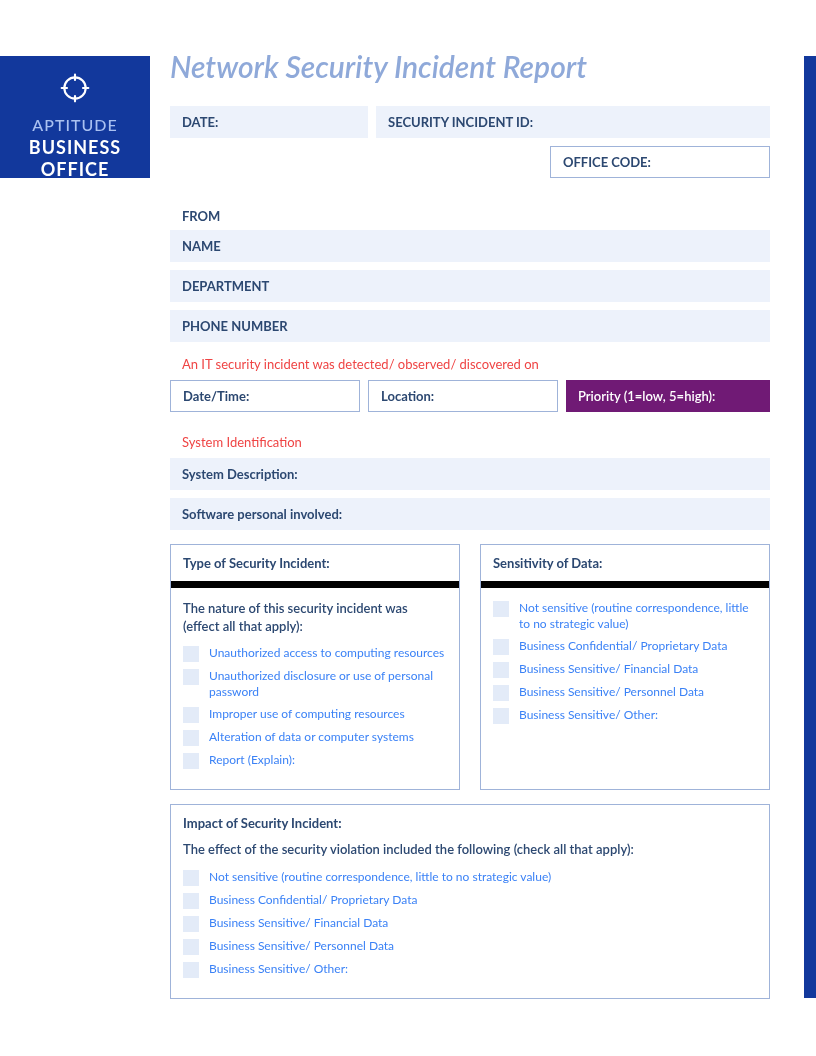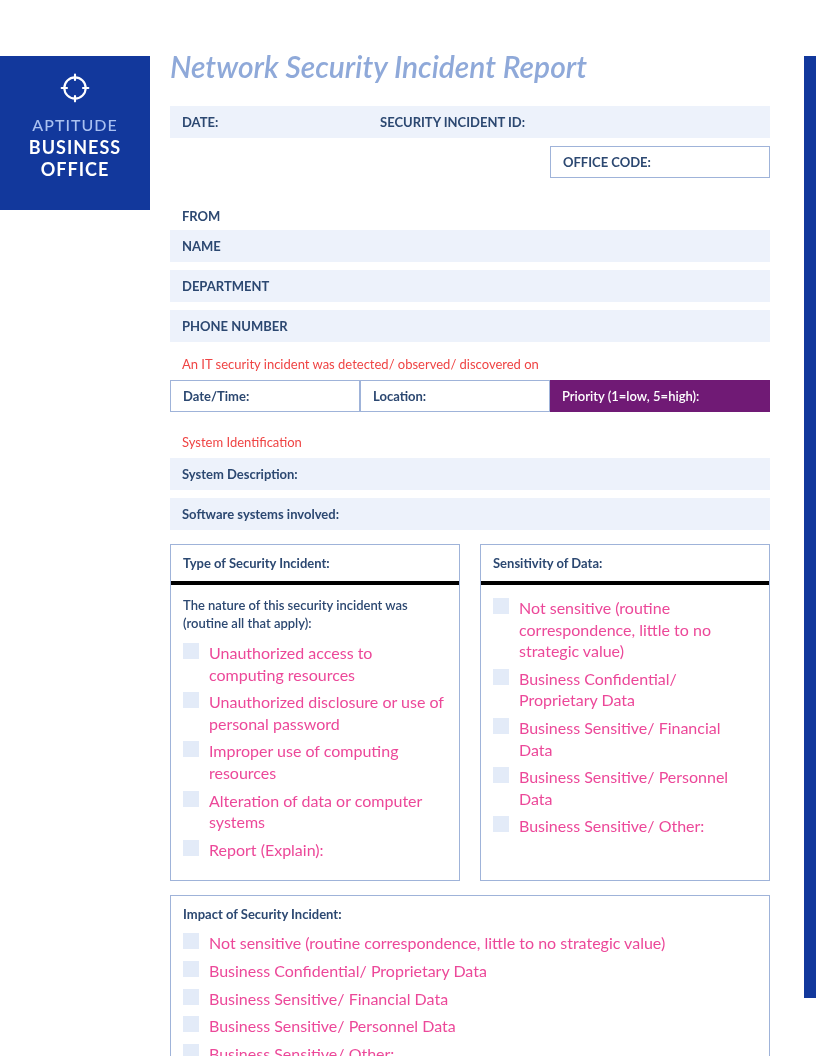--- a/index.html
+++ b/index.html
@@ -1,40 +1,40 @@
 <!DOCTYPE html>
 <html><head>
 <meta charset="utf-8">
 <style>
 *{box-sizing:border-box;margin:0;padding:0}
 body{font-family:"Segoe UI",Lato,Arial,sans-serif;background:#fff;color:#2c4871;width:816px;height:1056px;position:relative;overflow:hidden}
 .right-stripe{position:absolute;right:0;top:56px;width:12px;height:942px;background:#12389c}
-.badge{position:absolute;left:0;top:56px;width:150px;height:154px;background:#12389c;color:#fff;text-align:center;padding-top:16px}
+.badge{position:absolute;left:0;top:56px;width:150px;height:122px;background:#12389c;color:#fff;text-align:center;padding-top:16px}
 .badge svg{width:32px;height:32px;margin-bottom:8px}
 .badge .l1{font-size:16px;font-weight:500;letter-spacing:1px;color:#aac1f1}
 .badge .l2{font-size:18px;font-weight:700;letter-spacing:1px;margin-top:2px}
 .badge .l3{font-size:18px;font-weight:700;letter-spacing:1px}
 .content{position:absolute;left:170px;top:48px;width:600px}
 .title{font-size:30px;font-style:italic;font-weight:600;color:#8fa9d9;margin-bottom:22px}
-.row{display:flex;margin-bottom:8px}
+.row{display:flex;gap:8px;margin-bottom:8px}
 .field-light{background:#edf2fb;padding:8px 12px;font-size:13px;font-weight:700;color:#2c4871;flex:1}
 .field-outline{border:1px solid #9fb3d9;padding:7px 12px;font-size:13px;font-weight:700;color:#2c4871;flex:1}
 .field-blue{background:#701a75;color:#fff;padding:8px 12px;font-size:13px;font-weight:600;flex:1}
 .office-row{display:flex;justify-content:flex-end;margin-bottom:30px}
 .office-row .field-outline{flex:0 0 220px}
 .label{font-size:13px;font-weight:700;color:#2c4871;padding:0 12px;margin-bottom:6px}
 .sub{font-size:13px;color:#ef4444;font-weight:400;padding:0 12px;margin:14px 0 8px}
 .pair{display:flex;gap:20px;margin-top:14px}
 .panel{border:1px solid #9fb3d9;flex:1;display:flex;flex-direction:column}
-.panel-head{padding:10px 12px;font-size:13px;font-weight:700;color:#2c4871;border-bottom:4px solid #000000}
+.panel-head{padding:10px 12px;font-size:13px;font-weight:700;color:#2c4871;border-bottom:7px solid #000000}
 .panel-body{padding:12px 12px 14px}
 .intro{font-size:13px;font-weight:600;color:#2c4871;margin-bottom:10px;line-height:1.35}
 .chk{display:flex;align-items:flex-start;gap:10px;margin-bottom:6px}
 .chk .box{width:16px;height:16px;background:#e3ebf8;flex-shrink:0;margin-top:1px}
-.chk .txt{font-size:16px;color:#ec4899;line-height:1.35}
+.chk .txt{font-size:12px;color:#3b82f6;line-height:1.35}
 .full-panel{border:1px solid #9fb3d9;margin-top:14px}
 .full-panel .panel-head{border-bottom:none}
 .full-panel .panel-body{padding-top:0}
 .w-date{flex:0 0 198px}
 .w-rest{flex:1}
 </style>
 </head>
 <body>
 
 <div class="right-stripe"></div>
@@ -76,28 +76,28 @@
     <div class="field-outline" style="flex:0 0 190px">Date/Time:</div>
     <div class="field-outline" style="flex:0 0 190px">Location:</div>
     <div class="field-blue">Priority (1=low, 5=high):</div>
   </div>
 
   <div class="sub" style="margin-top:22px">System Identification</div>
   <div class="row">
       <div class="field-light">System Description:</div>
     </div>
   <div class="row">
-      <div class="field-light">Software systems involved:</div>
+      <div class="field-light">Software personal involved:</div>
     </div>
 
   <div class="pair">
     <div class="panel">
       <div class="panel-head">Type of Security Incident:</div>
       <div class="panel-body">
-        <div class="intro">The nature of this security incident was (routine all that apply):</div>
+        <div class="intro">The nature of this security incident was (effect all that apply):</div>
         <div class="chk">
             <div class="box"></div>
             <div class="txt">Unauthorized access to computing resources</div>
           </div>
         <div class="chk">
             <div class="box"></div>
             <div class="txt">Unauthorized disclosure or use of personal password</div>
           </div>
         <div class="chk">
             <div class="box"></div>
@@ -136,20 +136,21 @@
             <div class="box"></div>
             <div class="txt">Business Sensitive/ Other:</div>
           </div>
       </div>
     </div>
   </div>
 
   <div class="full-panel">
     <div class="panel-head">Impact of Security Incident:</div>
     <div class="panel-body">
+      <div class="intro">The effect of the security violation included the following (check all that apply):</div>
       <div class="chk">
           <div class="box"></div>
           <div class="txt">Not sensitive (routine correspondence, little to no strategic value)</div>
         </div>
       <div class="chk">
           <div class="box"></div>
           <div class="txt">Business Confidential/ Proprietary Data</div>
         </div>
       <div class="chk">
           <div class="box"></div>

